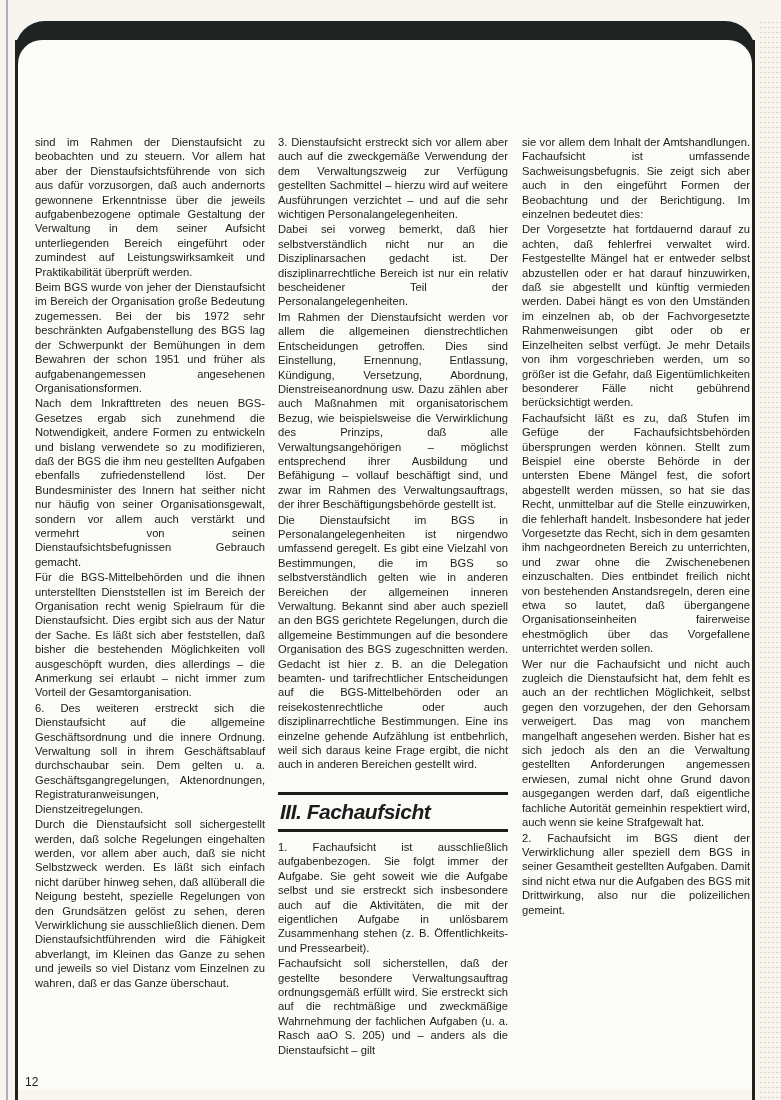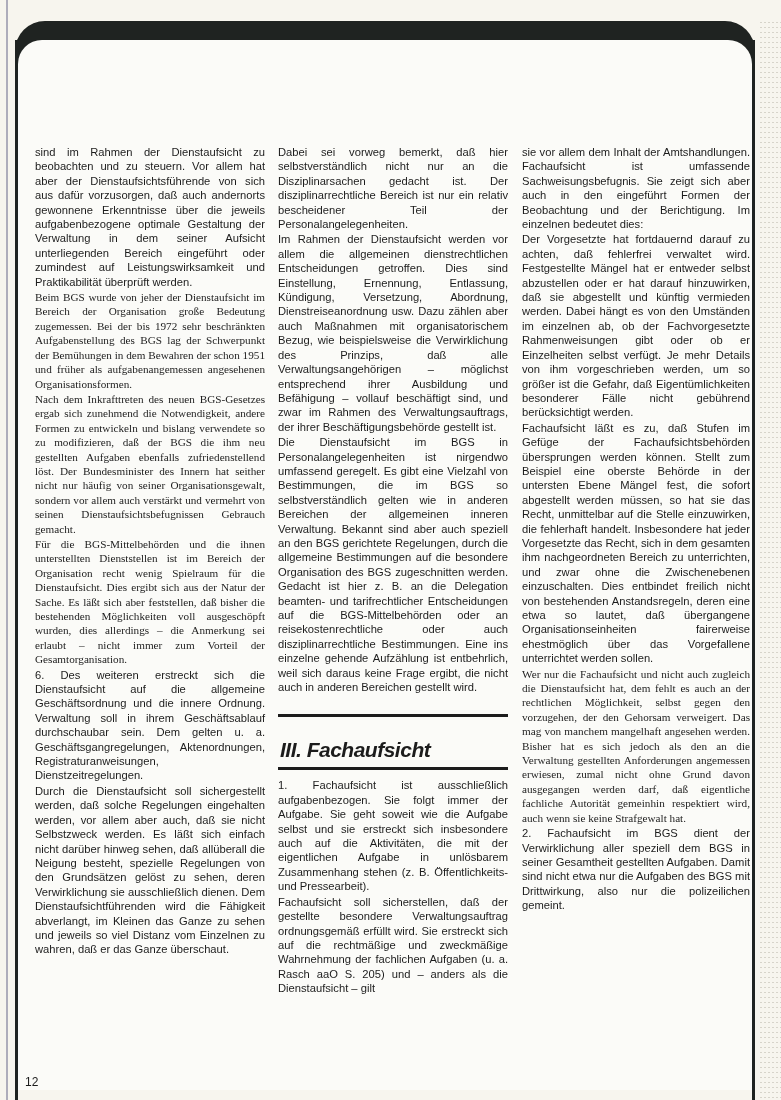--- a/index.html
+++ b/index.html
@@ -26,39 +26,39 @@
     position: absolute; left: 15px; top: 40px; width: 740px; height: 1070px;
     border-left: 3px solid #1f2321; border-right: 3px solid #1f2321;
     box-sizing: border-box;
     border-radius: 0;
   }
   .frame-inner {
     position: absolute; left: 18px; top: 40px; width: 734px; height: 1050px;
     background: #fbfbf8; border-radius: 24px 24px 0 0;
   }
   .columns {
-    position: absolute; top: 145px; left: 35px; width: 712px; height: 950px;
+    position: absolute; top: 135px; left: 35px; width: 712px; height: 950px;
   }
   .col {
     position: absolute; top: 0; width: 230px;
     font-size: 11.2px; line-height: 14.4px; text-align: justify;
     hyphens: manual;
   }
   .col p { margin: 0 0 1px 0; }
-  .col p.gap { margin-top: 0; font-family: Liberation Serif, serif; }
+  .col p.gap { margin-top: 0; }
   .col1 { left: 0; }
   .col2 { left: 243px; }
   .col3 { left: 487px; width: 228px; }
   .heading-wrap { margin: 20px 0 8px 0; }
   .rule { height: 3px; background: #1c1c1c; }
   .heading {
     font-family: "Liberation Sans", sans-serif;
     font-weight: bold; font-style: italic;
     font-size: 21px; line-height: 30px; letter-spacing: -0.5px;
-    color: #1c1c1c; padding: 2px 0 2px 2px; margin-top: 16px;
+    color: #1c1c1c; padding: 2px 0 2px 2px;
   }
   .page-number {
     position: absolute; left: 25px; top: 1075px;
     font-size: 12px; color: #1c1c1c;
   }
 </style>
 </head>
 <body>
 
 <div class="page-edge"></div>
@@ -71,20 +71,21 @@
   <div class="col col1">
     <p>sind im Rahmen der Dienstaufsicht zu beobachten und zu steuern. Vor allem hat aber der Dienstaufsichtsführende von sich aus dafür vorzusorgen, daß auch andernorts gewonnene Erkenntnisse über die jeweils aufgabenbezogene optimale Gestaltung der Verwaltung in dem seiner Aufsicht unterliegenden Bereich eingeführt oder zumindest auf Leistungswirksamkeit und Praktikabilität überprüft werden.</p>
     <p class="gap">Beim BGS wurde von jeher der Dienstaufsicht im Bereich der Organisation große Bedeutung zugemessen. Bei der bis 1972 sehr beschränkten Aufgabenstellung des BGS lag der Schwerpunkt der Bemühungen in dem Bewahren der schon 1951 und früher als aufgabenangemessen angesehenen Organisationsformen.</p>
     <p class="gap">Nach dem Inkrafttreten des neuen BGS-Gesetzes ergab sich zunehmend die Notwendigkeit, andere Formen zu entwickeln und bislang verwendete so zu modifizieren, daß der BGS die ihm neu gestellten Aufgaben ebenfalls zufriedenstellend löst. Der Bundesminister des Innern hat seither nicht nur häufig von seiner Organisationsgewalt, sondern vor allem auch verstärkt und vermehrt von seinen Dienstaufsichtsbefugnissen Gebrauch gemacht.</p>
     <p class="gap">Für die BGS-Mittelbehörden und die ihnen unterstellten Dienststellen ist im Bereich der Organisation recht wenig Spielraum für die Dienstaufsicht. Dies ergibt sich aus der Natur der Sache. Es läßt sich aber feststellen, daß bisher die bestehenden Möglichkeiten voll ausgeschöpft wurden, dies allerdings – die Anmerkung sei erlaubt – nicht immer zum Vorteil der Gesamtorganisation.</p>
     <p>6. Des weiteren erstreckt sich die Dienstaufsicht auf die allgemeine Geschäftsordnung und die innere Ordnung. Verwaltung soll in ihrem Geschäftsablauf durchschaubar sein. Dem gelten u. a. Geschäftsgangregelungen, Aktenordnungen, Registraturanweisungen, Dienstzeitregelungen.</p>
     <p>Durch die Dienstaufsicht soll sichergestellt werden, daß solche Regelungen eingehalten werden, vor allem aber auch, daß sie nicht Selbstzweck werden. Es läßt sich einfach nicht darüber hinweg sehen, daß allüberall die Neigung besteht, spezielle Regelungen von den Grundsätzen gelöst zu sehen, deren Verwirklichung sie ausschließlich dienen. Dem Dienstaufsichtführenden wird die Fähigkeit abverlangt, im Kleinen das Ganze zu sehen und jeweils so viel Distanz vom Einzelnen zu wahren, daß er das Ganze überschaut.</p>
   </div>
 
   <div class="col col2">
+    <p>3. Dienstaufsicht erstreckt sich vor allem aber auch auf die zweckgemäße Verwendung der dem Verwaltungszweig zur Verfügung gestellten Sachmittel – hierzu wird auf weitere Ausführungen verzichtet – und auf die sehr wichtigen Personalangelegenheiten.</p>
     <p>Dabei sei vorweg bemerkt, daß hier selbstverständlich nicht nur an die Disziplinarsachen gedacht ist. Der disziplinarrechtliche Bereich ist nur ein relativ bescheidener Teil der Personalangelegenheiten.</p>
     <p>Im Rahmen der Dienstaufsicht werden vor allem die allgemeinen dienstrechtlichen Entscheidungen getroffen. Dies sind Einstellung, Ernennung, Entlassung, Kündigung, Versetzung, Abordnung, Dienstreiseanordnung usw. Dazu zählen aber auch Maßnahmen mit organisatorischem Bezug, wie beispielsweise die Verwirklichung des Prinzips, daß alle Verwaltungsangehörigen – möglichst entsprechend ihrer Ausbildung und Befähigung – vollauf beschäftigt sind, und zwar im Rahmen des Verwaltungsauftrags, der ihrer Beschäftigungsbehörde gestellt ist.</p>
     <p>Die Dienstaufsicht im BGS in Personalangelegenheiten ist nirgendwo umfassend geregelt. Es gibt eine Vielzahl von Bestimmungen, die im BGS so selbstverständlich gelten wie in anderen Bereichen der allgemeinen inneren Verwaltung. Bekannt sind aber auch speziell an den BGS gerichtete Regelungen, durch die allgemeine Bestimmungen auf die besondere Organisation des BGS zugeschnitten werden. Gedacht ist hier z. B. an die Delegation beamten- und tarifrechtlicher Entscheidungen auf die BGS-Mittelbehörden oder an reisekostenrechtliche oder auch disziplinarrechtliche Bestimmungen. Eine ins einzelne gehende Aufzählung ist entbehrlich, weil sich daraus keine Frage ergibt, die nicht auch in anderen Bereichen gestellt wird.</p>
     <div class="heading-wrap">
       <div class="rule"></div>
       <div class="heading">III. Fachaufsicht</div>
       <div class="rule"></div>
     </div>
     <p>1. Fachaufsicht ist ausschließlich aufgabenbezogen. Sie folgt immer der Aufgabe. Sie geht soweit wie die Aufgabe selbst und sie erstreckt sich insbesondere auch auf die Aktivitäten, die mit der eigentlichen Aufgabe in unlösbarem Zusammenhang stehen (z. B. Öffentlichkeits- und Pressearbeit).</p>
     <p>Fachaufsicht soll sicherstellen, daß der gestellte besondere Verwaltungsauftrag ordnungsgemäß erfüllt wird. Sie erstreckt sich auf die rechtmäßige und zweckmäßige Wahrnehmung der fachlichen Aufgaben (u. a. Rasch aaO S. 205) und – anders als die Dienstaufsicht – gilt</p>

